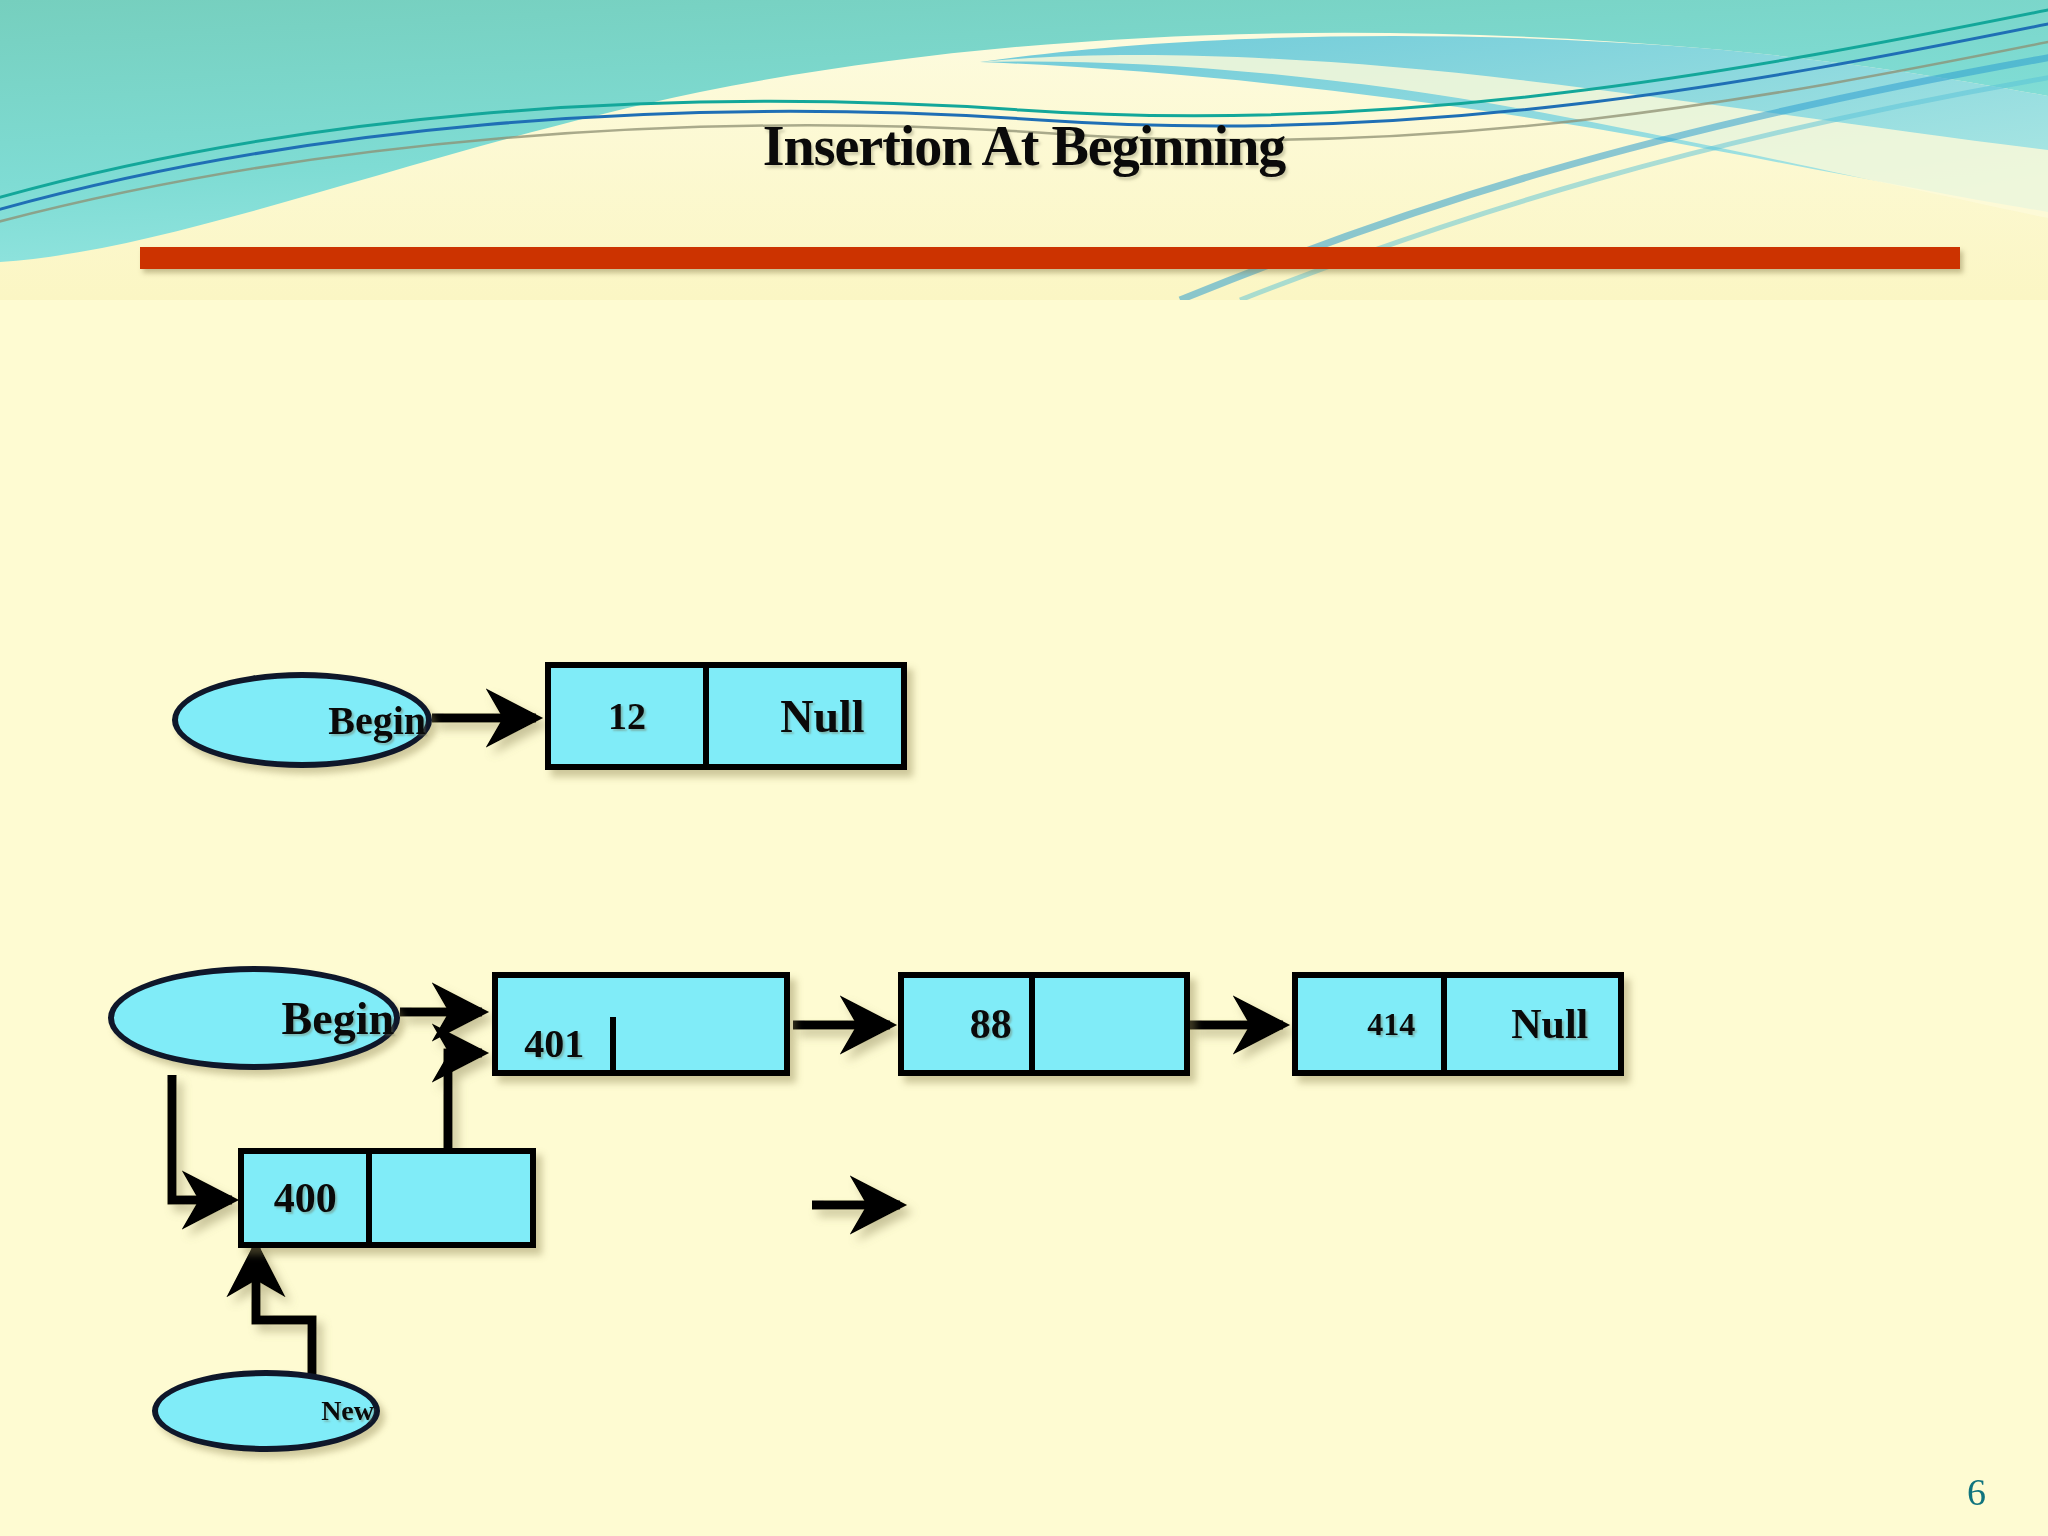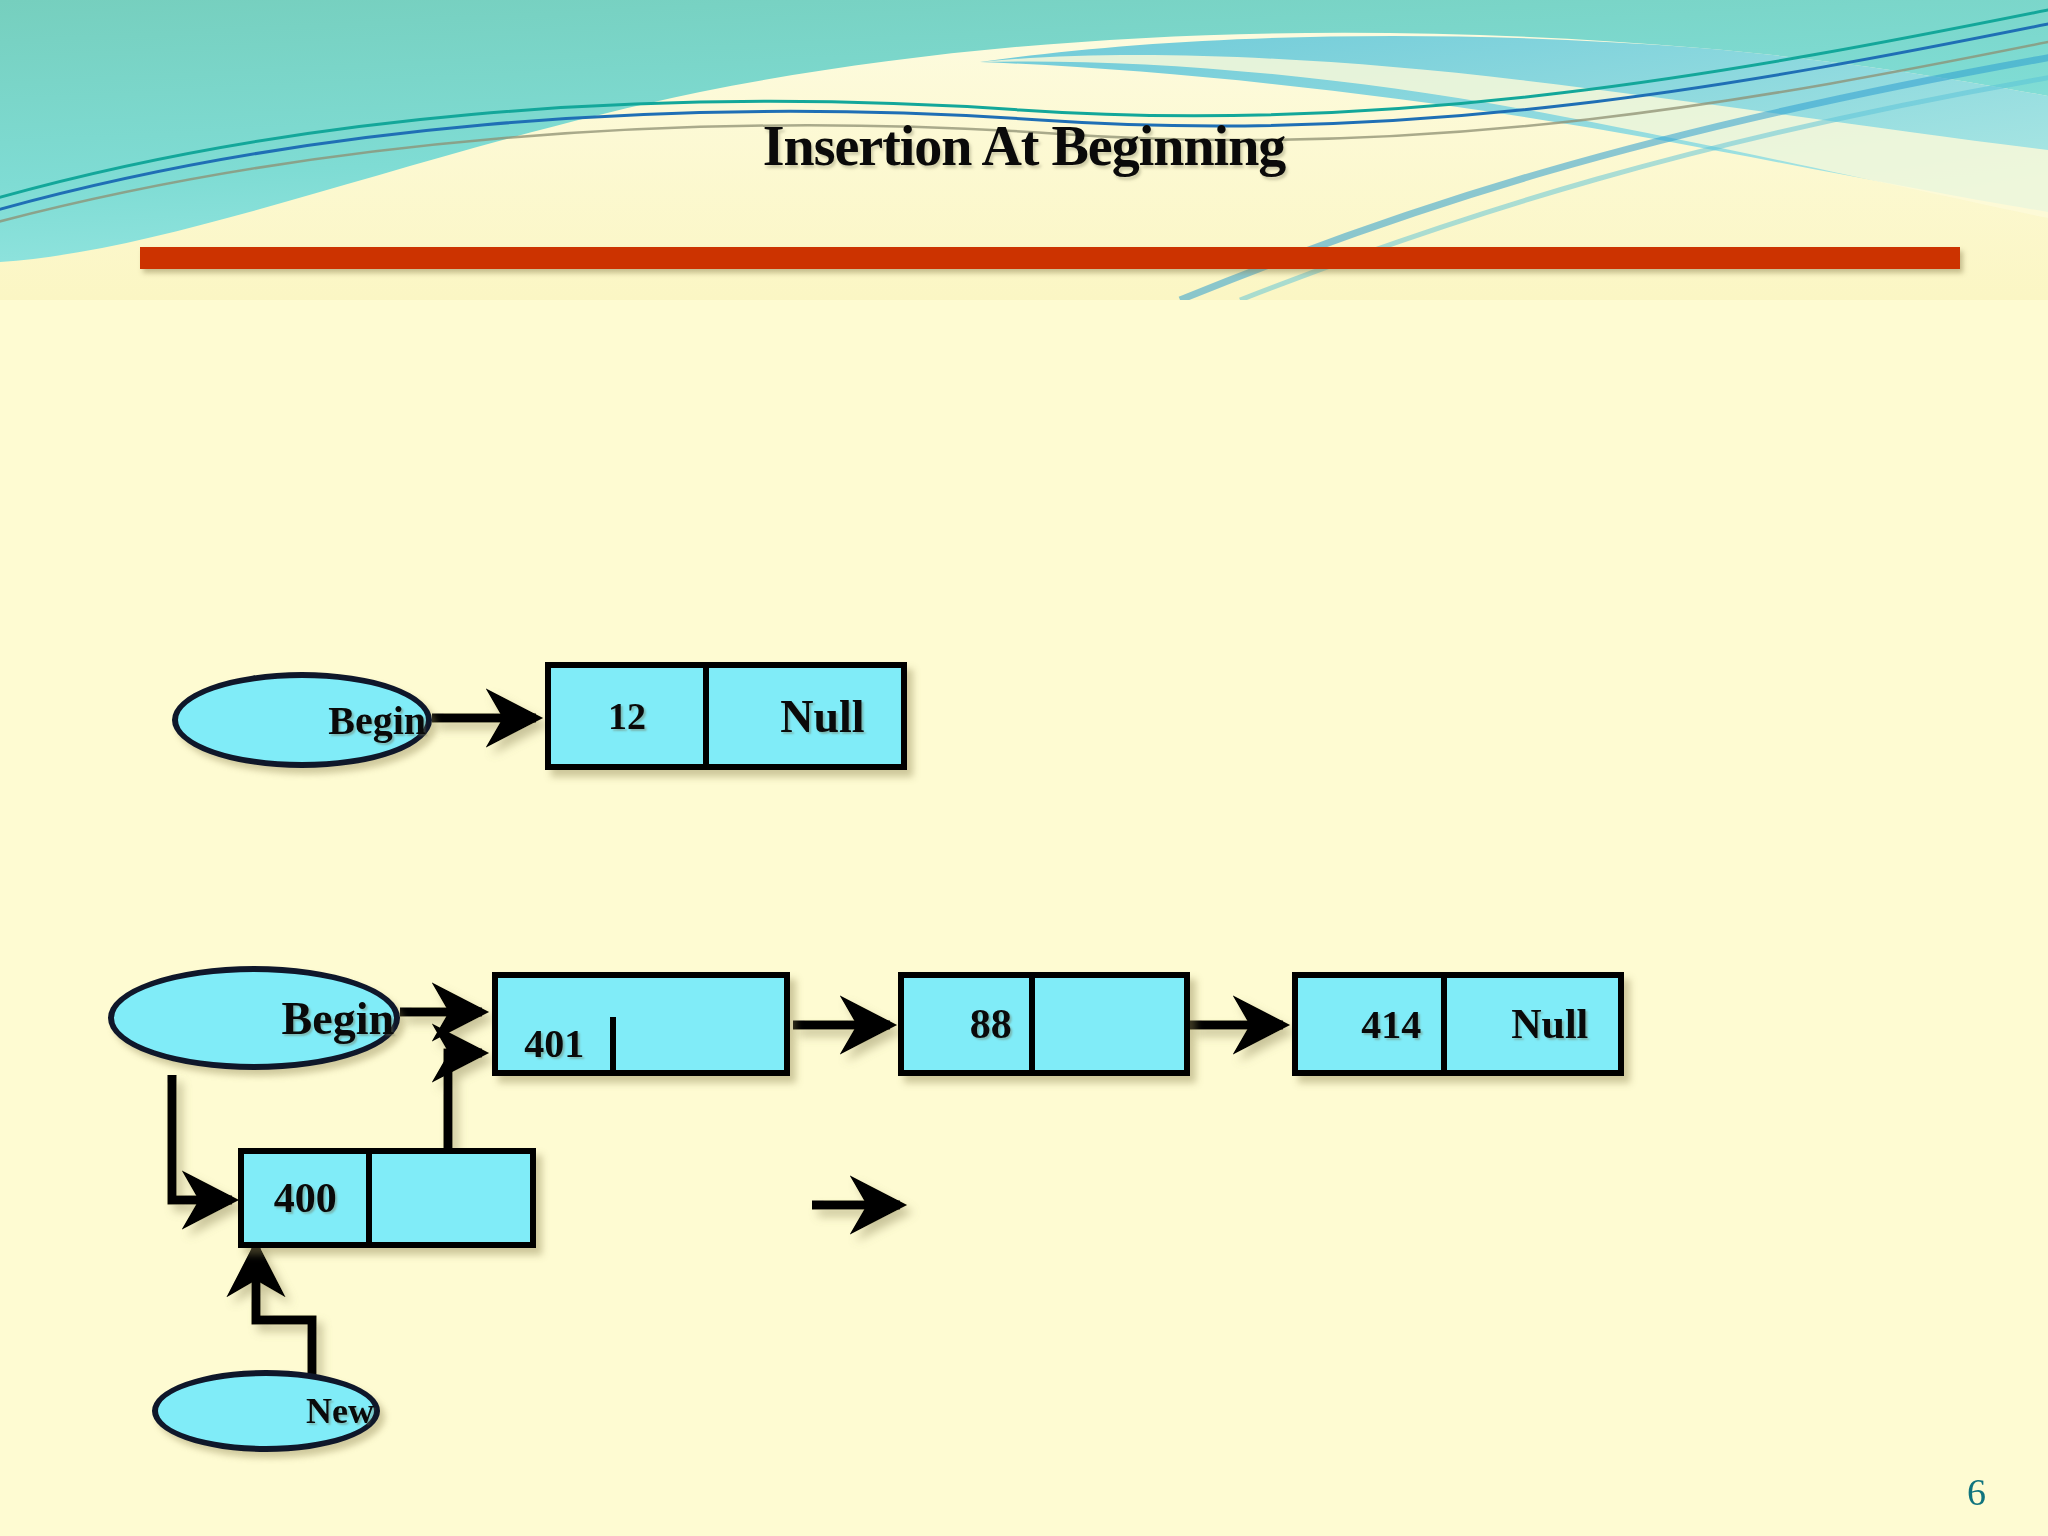--- a/index.html
+++ b/index.html
@@ -214,36 +214,36 @@
   <div class="node" style="left:898px; top:972px; width:292px; height:104px;">
     <div class="cell data" style="width:52%; font-size:42px;padding-left:48px;">
       <span>88</span>
     </div>
     <div class="cell next" style="width:48%; font-size:40px;">
       <span></span>
     </div>
   </div>
 
   <div class="node" style="left:1292px; top:972px; width:332px; height:104px;">
-    <div class="cell data" style="width:51%; font-size:40px;padding-left:44px;">
+    <div class="cell data" style="width:51%; font-size:32px;padding-left:44px;">
       <span>414</span>
     </div>
     <div class="cell next" style="width:49%; font-size:42px;">
       <span>Null</span>
     </div>
   </div>
 
   <div class="node" style="left:238px; top:1148px; width:298px; height:100px;">
     <div class="cell data" style="width:51%; font-size:42px;">
       <span>400</span>
     </div>
     <div class="cell next" style="width:49%; font-size:40px;">
       <span></span>
     </div>
   </div>
 
-  <div class="ellipse" style="left:152px; top:1370px; width:228px; height:82px; font-size:36px;">
+  <div class="ellipse" style="left:152px; top:1370px; width:228px; height:82px; font-size:28px;">
     <span>New</span>
   </div>
 
   <div id="page-number">6</div>
 
 </div>
 
 </body></html>

